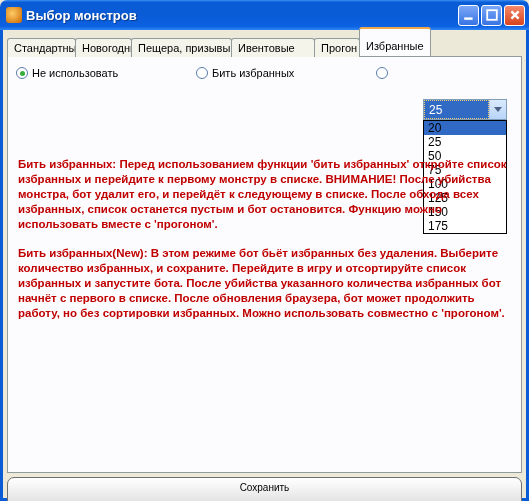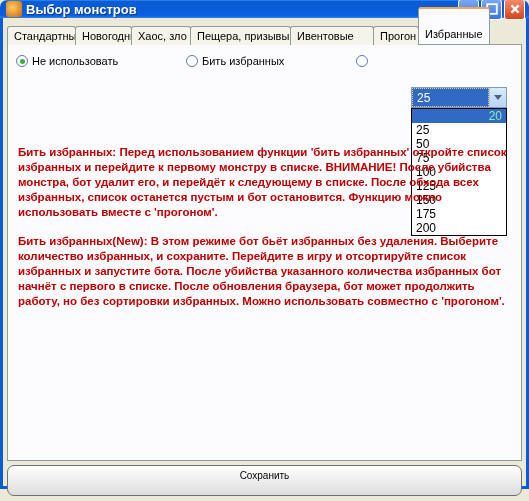--- a/index.html
+++ b/index.html
@@ -5,21 +5,21 @@
   * { box-sizing: border-box; }
   body {
     margin: 0; padding: 0;
     font-family: Tahoma, sans-serif;
     font-size: 11px;
     background: #ece9d8;
     width: 529px; height: 501px;
     overflow: hidden;
   }
   .titlebar {
-    height: 18px;
+    height: 30px;
     background: linear-gradient(to bottom, #3b8ef0 0%, #0a5bd6 8%, #0a5bd6 50%, #0c62e3 88%, #2f86f3 100%);
     border-radius: 7px 7px 0 0;
     display: flex; align-items: center;
     color: #fff; font-weight: bold;
     padding: 0 4px 0 6px;
     font-size: 13px;
     text-shadow: 1px 1px 1px #083a8a;
   }
   .titlebar .appicon {
     width: 16px; height: 16px; margin-right: 4px;
@@ -67,74 +67,74 @@
     white-space: nowrap;
     text-overflow: clip;
     overflow: hidden;
   }
   .tab.t0{width:69px}.tab.t1{width:57px}.tab.t2{width:60px}
   .tab.t3{width:101px}.tab.t4{width:84px}.tab.t5{width:46px}
   .tab.active {
     background: #fcfcfe;
     z-index: 3;
     top: 0;
-    padding-top: 19px;
+    padding-top: 11px;
     padding-bottom: 4px;
     border-top: 2px solid #f0a850;
   }
   .tab.active::before { content:none; }
 
   .tabpage {
     border: 1px solid #919b9c;
     background: #fcfcfe;
     height: 417px;
     position: relative;
     padding: 10px 8px;
   }
 
   .radios {
     display: flex;
-    gap: 0;
+    gap: 10px;
   }
   .radio-group { display: flex; align-items: center; gap: 4px; }
   .rg1{width:170px}.rg2{width:170px}
   .radio {
     width: 12px; height: 12px; border-radius: 50%;
     border: 1px solid #5a7dab; background: #fff;
     display: inline-flex; align-items: center; justify-content: center;
   }
   .radio.checked::after {
     content: ""; width: 5px; height: 5px; border-radius: 50%;
     background: #3aae3a;
   }
 
   .combo-wrap {
     position: absolute;
     top: 42px; right: 14px;
-    width: 96px;
+    width: 84px;
   }
   .combo {
     width: 100%; height: 21px;
     border: 1px solid #7f9db9;
     background: #fff;
     display: flex; align-items: stretch;
   }
   .combo .val { flex:1; background:#316ac5; color:#fff; padding:2px 4px; font-size:12px; border:1px dotted #f0d070; }
   .combo .btn {
     width: 17px;
     background: linear-gradient(to bottom, #dbeafd, #b7d4f8);
     border-left: 1px solid #b7c8e4;
     display:flex; align-items:center; justify-content:center;
   }
   .dropdown {
     border: 1px solid #000; background:#fff;
     font-size: 12px;
   }
   .dropdown div { padding: 0 4px; height:14px; line-height:14px; }
-  .dropdown div.sel { background:#316ac5; color:#86efac;text-align:right; }
+  .dropdown div.sel { background:#316ac5; color:#000000; }
 
   .desc {
     position: absolute;
     top: 100px; left: 10px; right: 10px;
     color: #c00000;
     font-weight: bold;
     font-size: 11.5px;
     line-height: 15px;
   }
   .desc p { margin: 0 0 14px 0; }
@@ -175,21 +175,20 @@
         </svg>
     </div>
   </div>
 </div>
 
 <div class="outer-border">
 
   <div class="tabstrip">
     <div class="tab t0">Стандартные</div>
     <div class="tab t1">Новогодние</div>
-    <div class="tab t2">Хаос, зло</div>
     <div class="tab t3">Пещера, призывы</div>
     <div class="tab t4">Ивентовые</div>
     <div class="tab t5">Прогон</div>
     <div class="tab active">Избранные</div>
   </div>
 
   <div class="tabpage">
 
     <div class="radios">
       <label class="radio-group rg1">
@@ -216,21 +215,20 @@
       </div>
       <div class="dropdown">
         <div class="sel">20</div>
         <div>25</div>
         <div>50</div>
         <div>75</div>
         <div>100</div>
         <div>125</div>
         <div>150</div>
         <div>175</div>
-        <div>200</div>
       </div>
     </div>
 
     <div class="desc">
       <p>Бить избранных: Перед использованием функции 'бить избранных' откройте список избранных и перейдите к первому монстру в списке. ВНИМАНИЕ! После убийства монстра, бот удалит его, и перейдёт к следующему в списке. После обхода всех избранных, список останется пустым и бот остановится. Функцию можно использовать вместе с 'прогоном'.</p>
       <p>Бить избранных(New): В этом режиме бот бьёт избранных без удаления. Выберите количество избранных, и сохраните. Перейдите в игру и отсортируйте список избранных и запустите бота. После убийства указанного количества избранных бот начнёт с первого в списке. После обновления браузера, бот может продолжить работу, но без сортировки избранных. Можно использовать совместно с 'прогоном'.</p>
     </div>
 
   </div>
 

